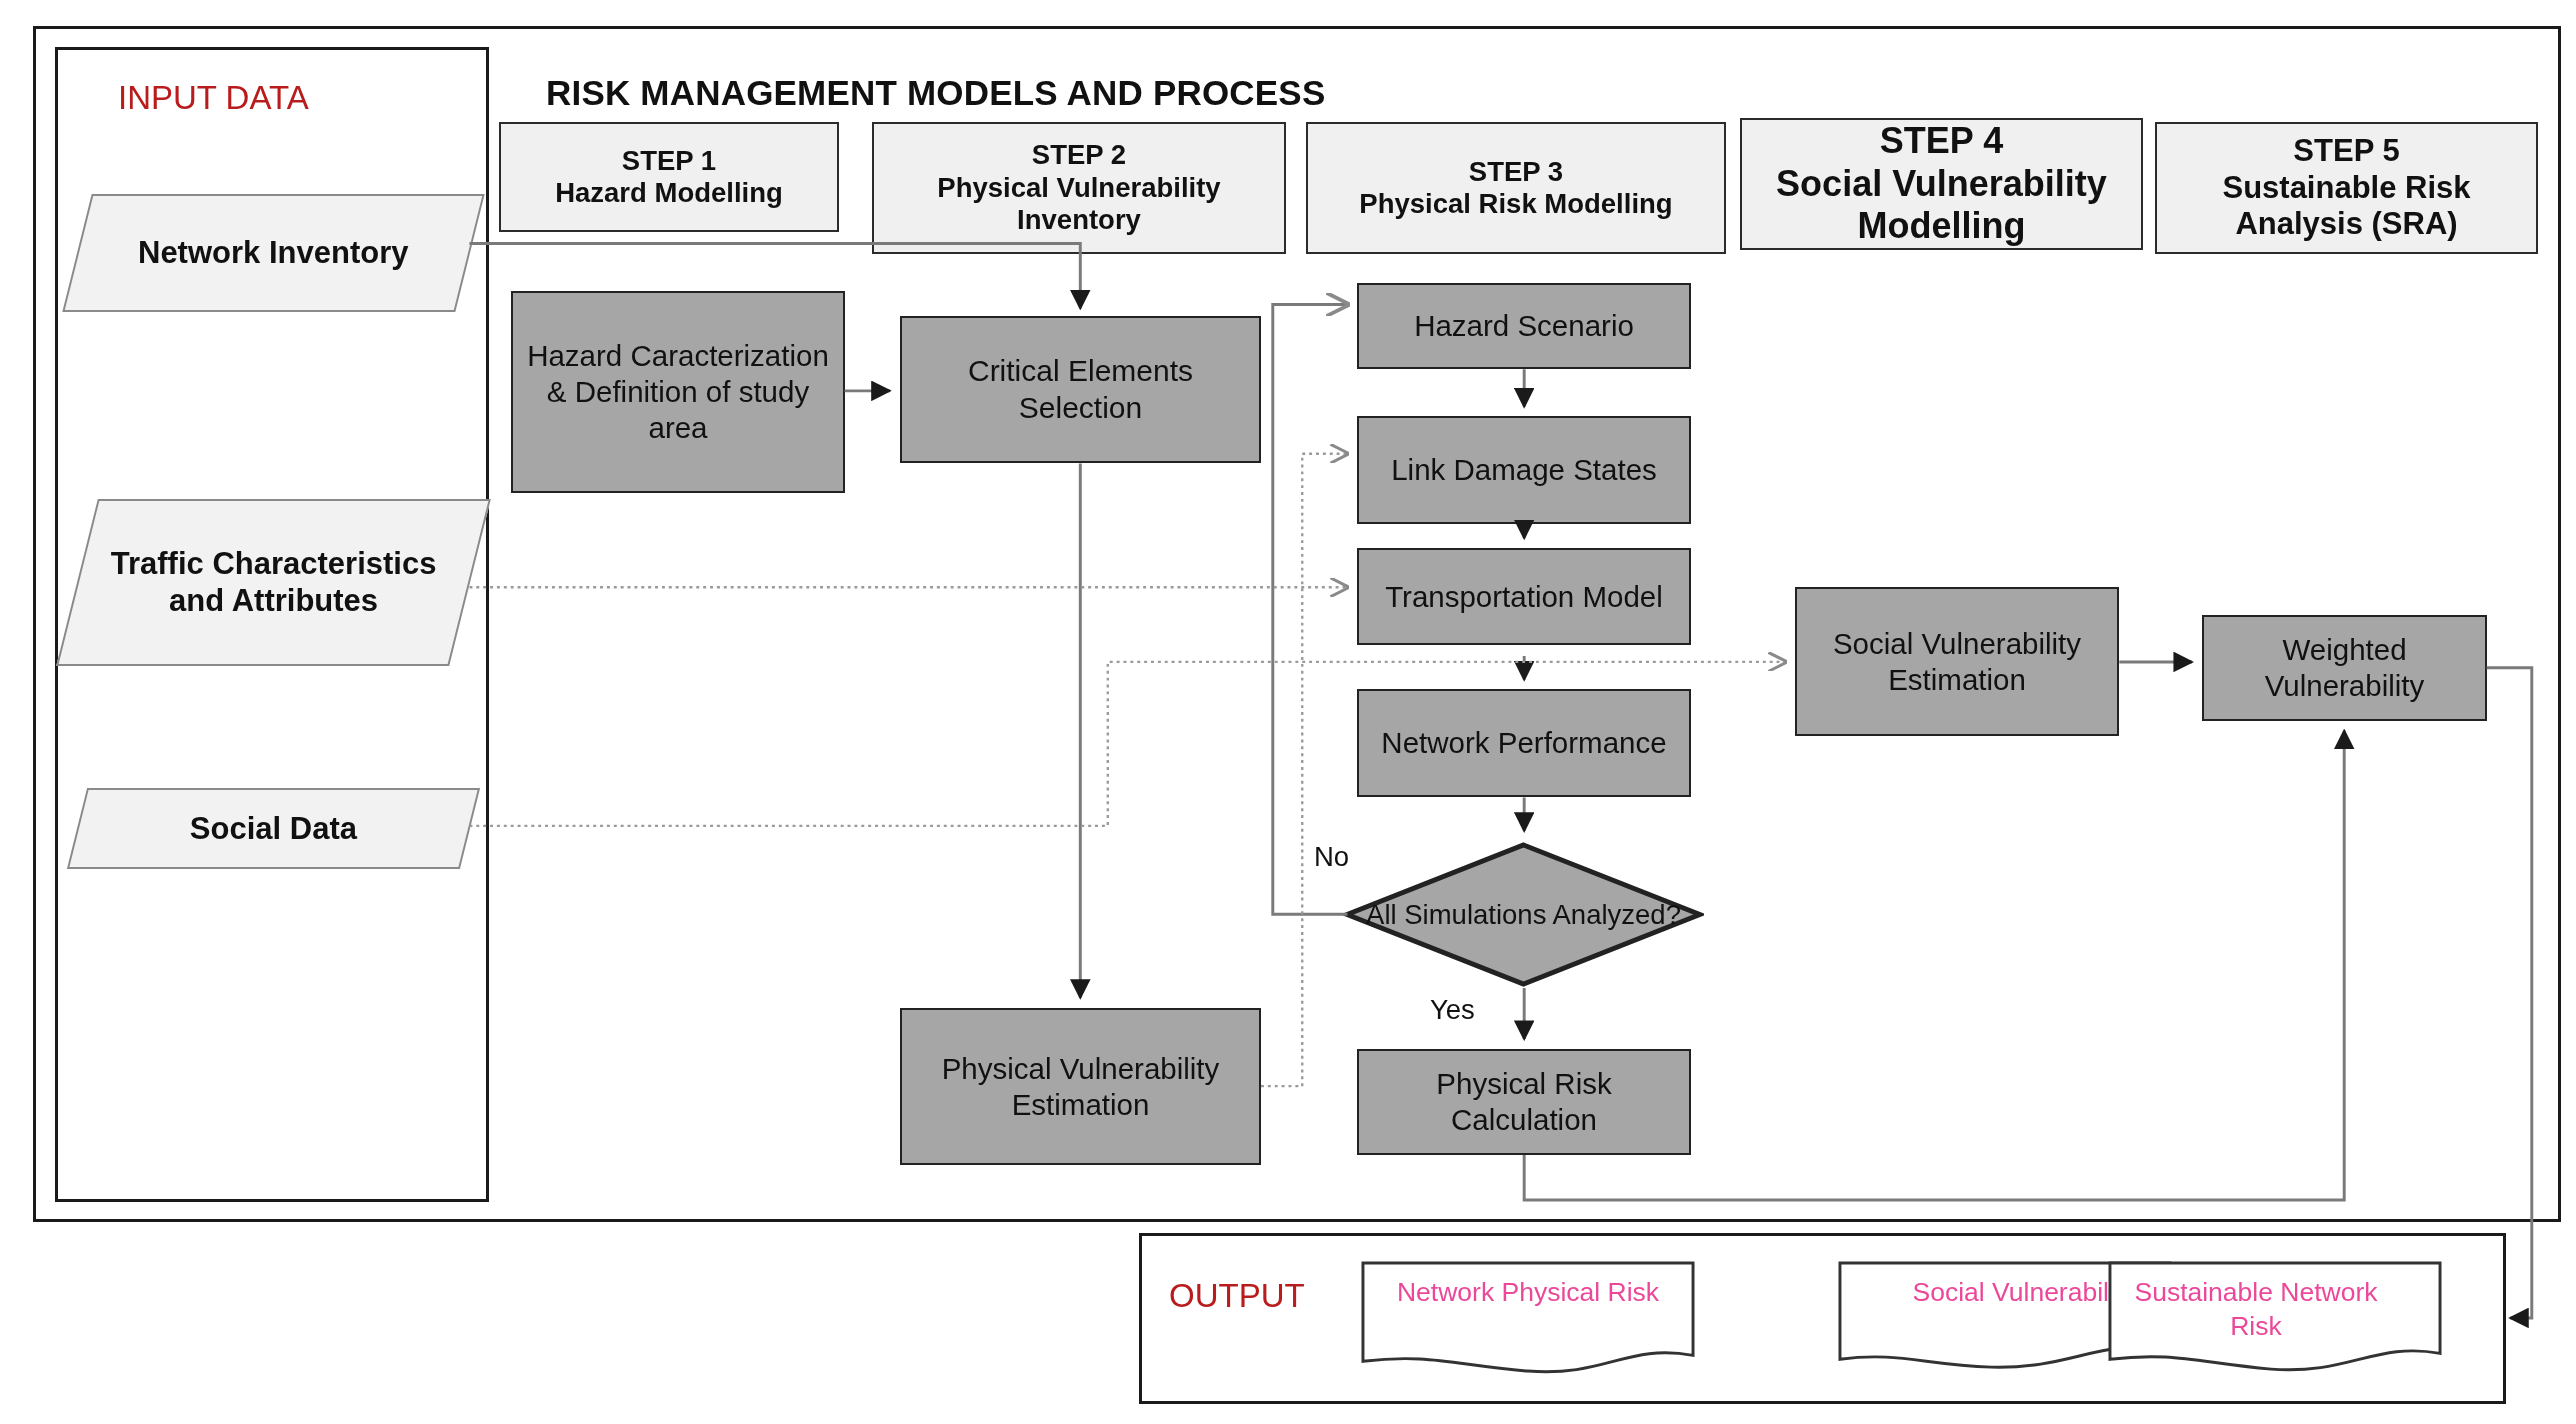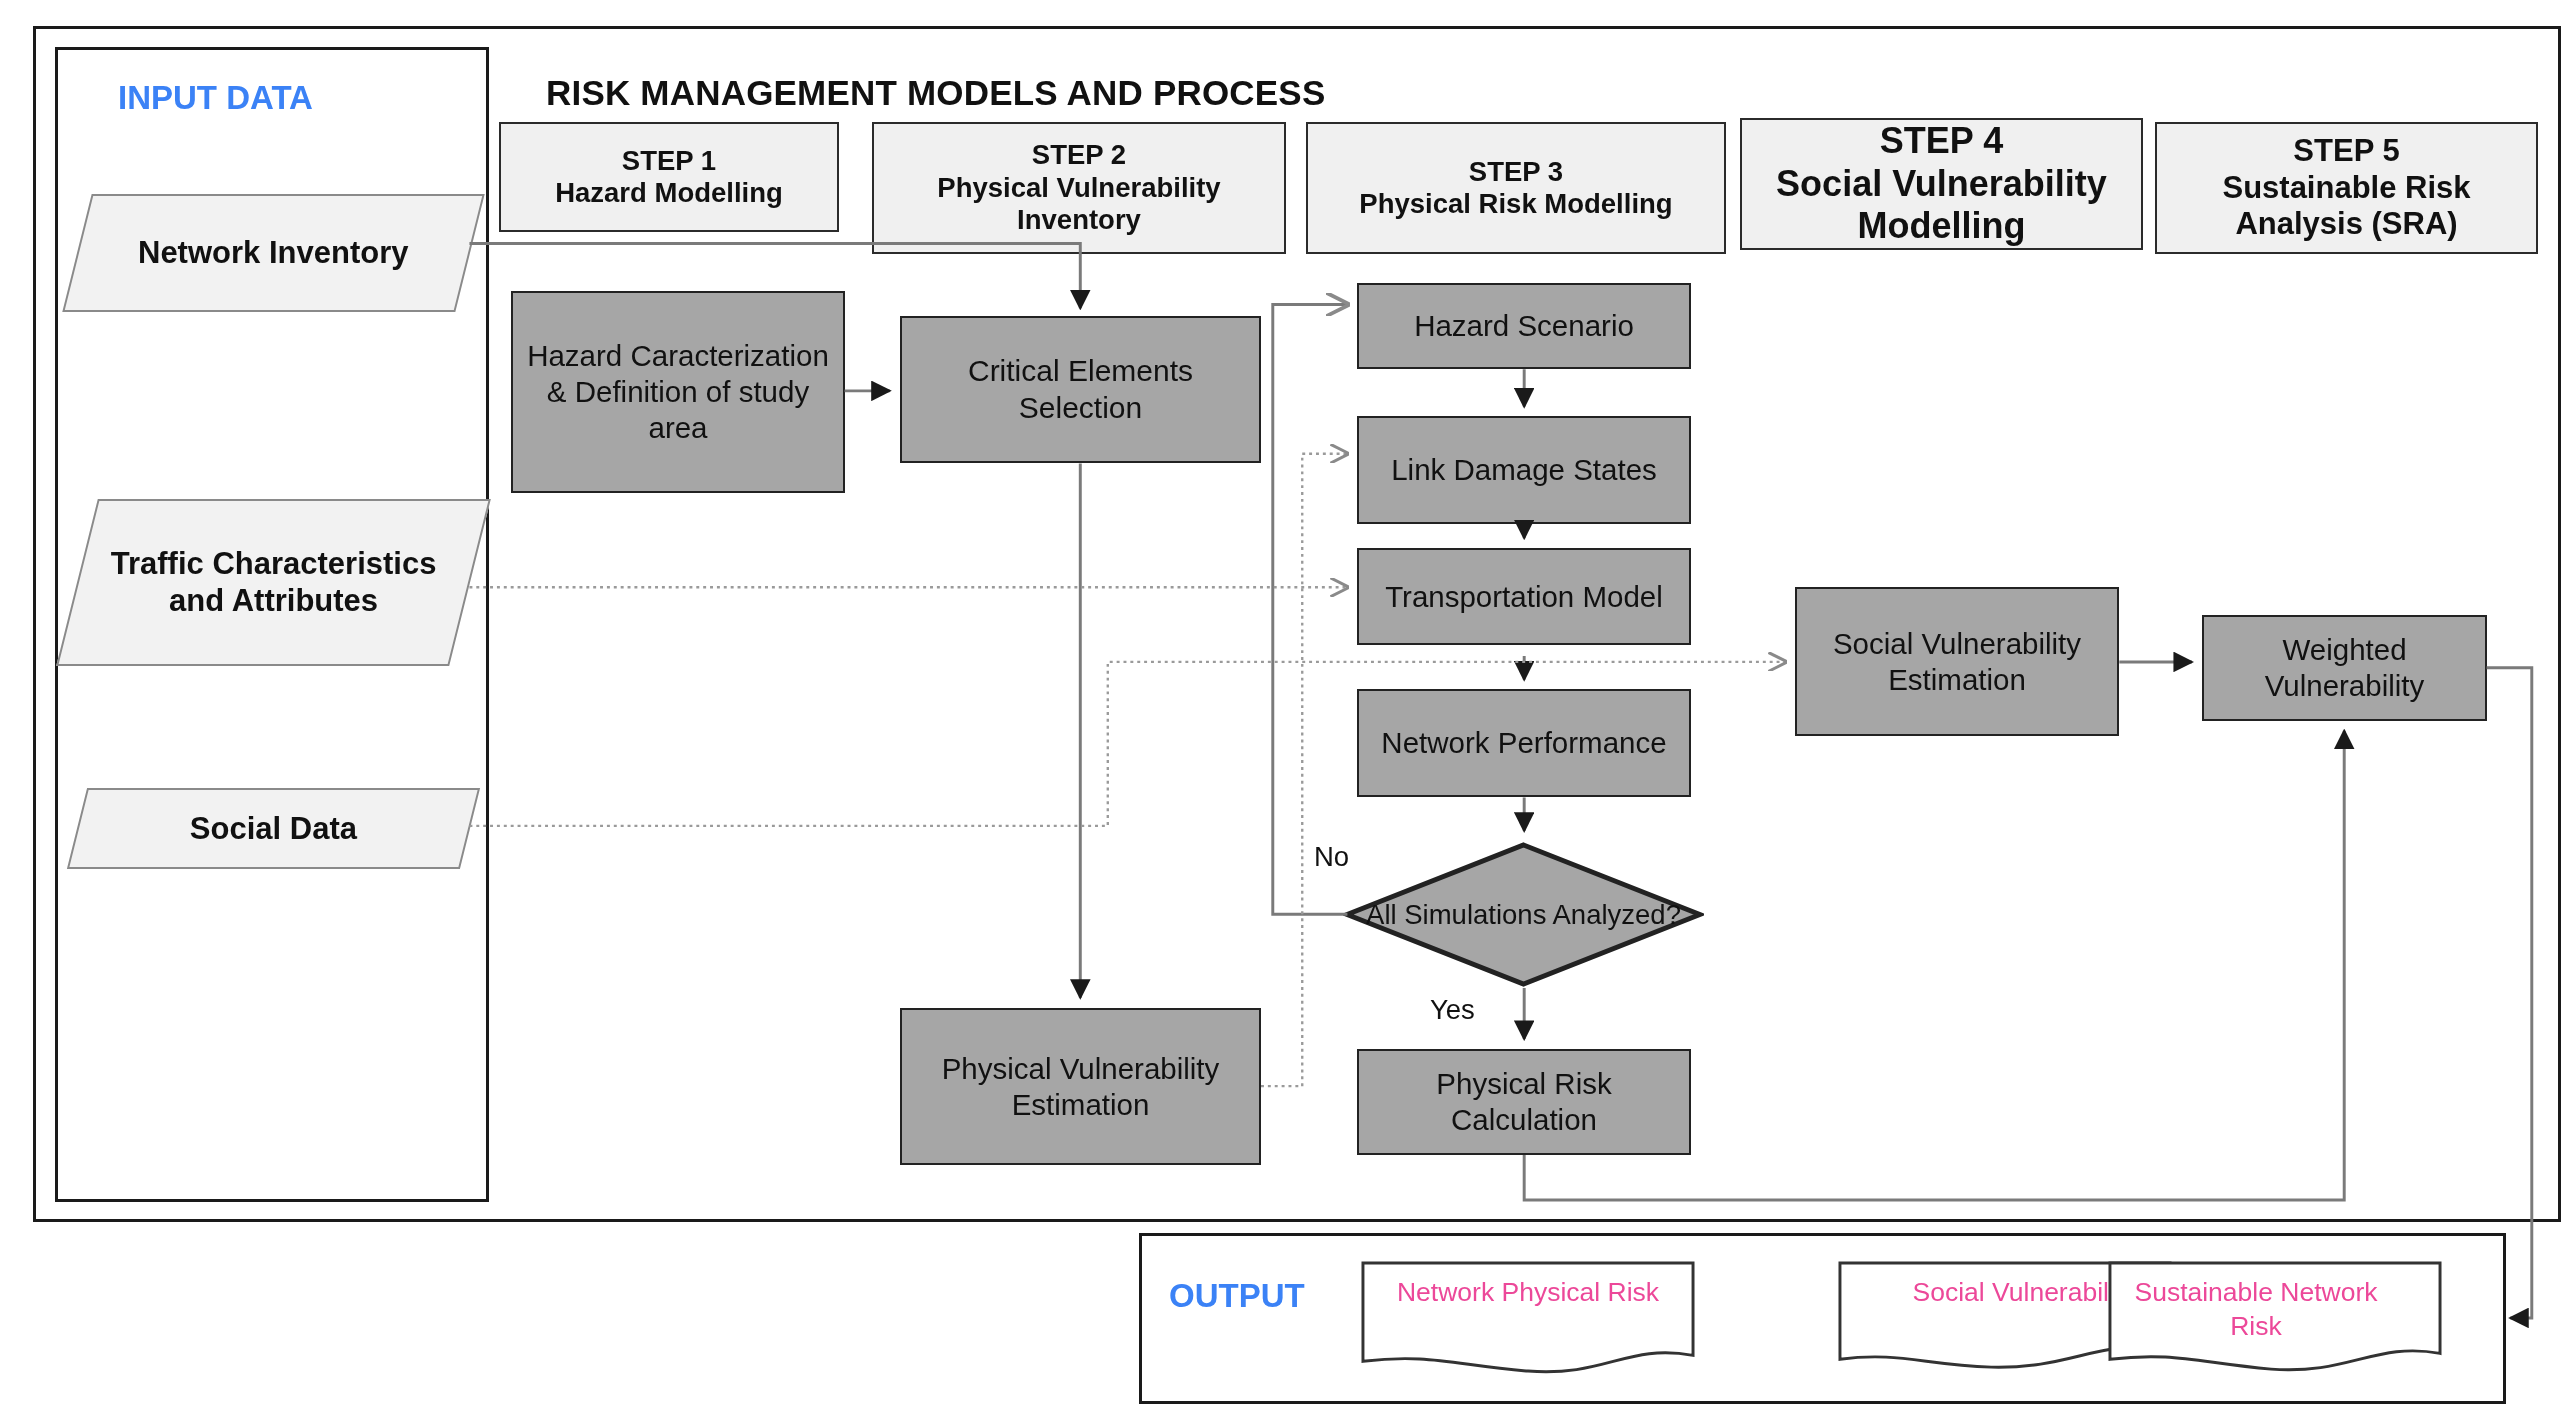--- a/index.html
+++ b/index.html
@@ -13,21 +13,21 @@
   .panel-frame{
     position:absolute;border:3.9px solid #1a1a1a;background:#fff;
   }
 
   
   .hdr-title{
     position:absolute;font-weight:bold;color:#111;letter-spacing:0.2px;
     white-space:nowrap;
   }
   .panel-title{
-    position:absolute;font-weight:bold;color:#3b82f6;white-space:nowrap;
+    position:absolute;font-weight:normal;color:#b91c1c;white-space:nowrap;
   }
 
   
   .step-box{
     position:absolute;background:#f0f0f0;border:2.9px solid #2b2b2b;
     box-sizing:border-box;display:flex;align-items:center;justify-content:center;
     text-align:center;color:#111;font-weight:bold;line-height:1.18;
     padding:2.9px 5.9px;
   }
   .step-box .sn{display:block;}

